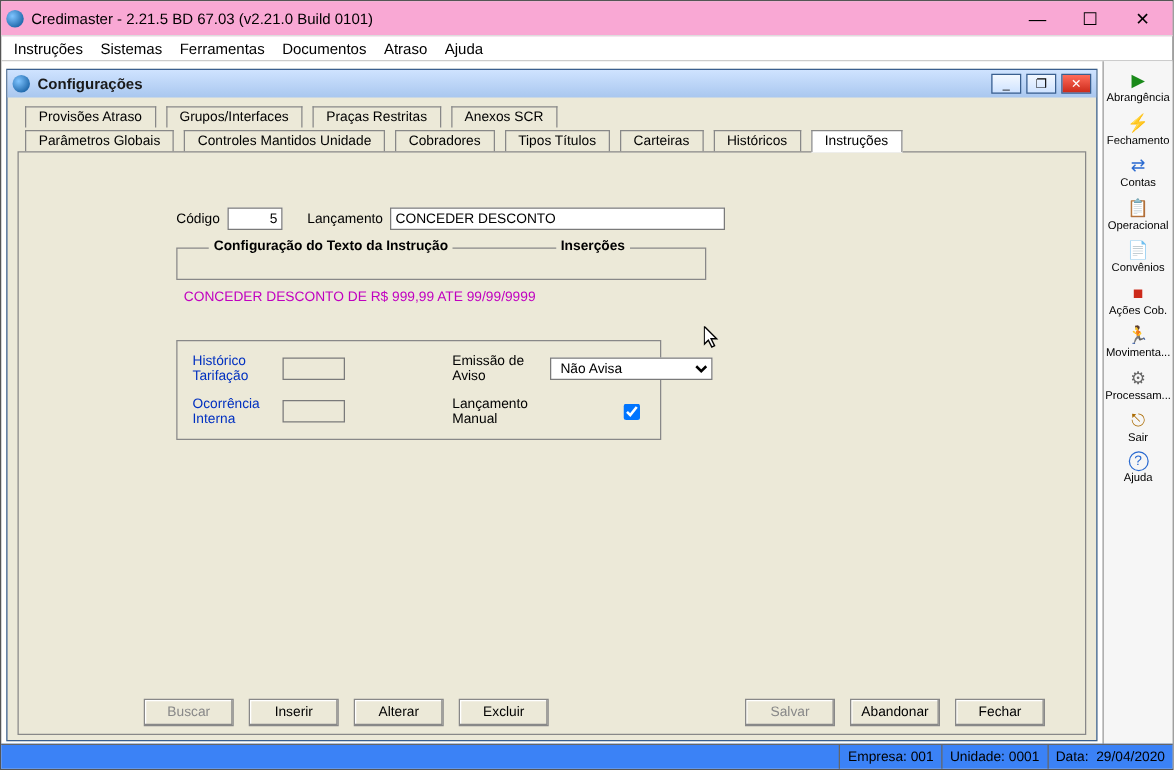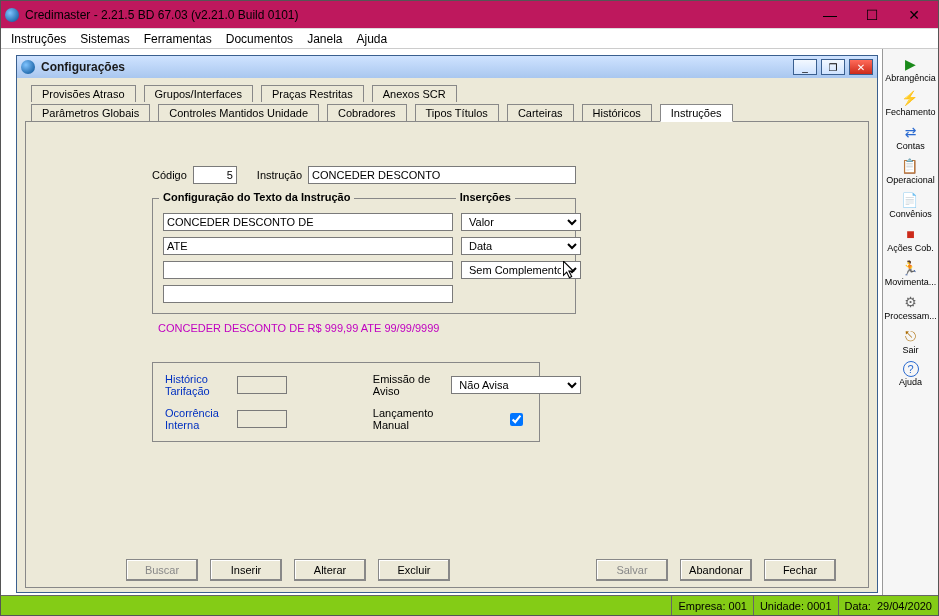--- a/index.html
+++ b/index.html
@@ -1,51 +1,51 @@
 <!DOCTYPE html>
 <html><head>
 <meta charset="utf-8">
 <style>
   * { box-sizing: border-box; }
   html, body { margin:0; padding:0; font-family: Tahoma, Arial, sans-serif; font-size:11px; color:#000; background:#fff; }
   .window { width:939px; height:616px; border:1px solid #555; position:relative; display:flex; flex-direction:column; }
-  .titlebar { height:28px; display:flex; align-items:center; padding:0 4px; background:#be185d; border-bottom:1px solid #ddd; }
+  .titlebar { height:28px; display:flex; align-items:center; padding:0 4px; background:#f9a8d4; border-bottom:1px solid #ddd; }
   .titlebar .appicon { width:14px; height:14px; border-radius:50%; background:radial-gradient(circle at 35% 35%, #7fc4ff, #004a8f); margin-right:6px; }
   .titlebar .title { flex:1; font-size:12px; }
   .winbtns { display:flex; gap:14px; padding-right:6px; }
   .winbtn { width:28px; height:20px; display:flex; align-items:center; justify-content:center; font-size:14px; cursor:default; }
   .menubar { height:20px; display:flex; align-items:center; gap:14px; padding:0 10px; border-bottom:1px solid #ccc; font-size:12px; }
   .menubar span { cursor:default; }
   .worksplit { flex:1; display:flex; min-height:0; }
-  .workarea { flex:1; position:relative; padding:6px 4px 2px 15px; display:flex; flex-direction:column; }
+  .workarea { flex:1; position:relative; padding:6px 4px 2px 4px; display:flex; flex-direction:column; }
   .sidepanel { width:56px; border-left:1px solid #999; background:#f6f6f6; display:flex; flex-direction:column; align-items:center; padding-top:4px; gap:2px; }
   .sidetool { width:48px; display:flex; flex-direction:column; align-items:center; font-size:9px; text-align:center; padding:2px 0; cursor:default; }
   .sidetool .ic { width:18px; height:18px; display:flex; align-items:center; justify-content:center; font-size:14px; }
-  .statusbar { height:20px; border-top:1px solid #666; display:flex; align-items:stretch; font-size:11px; background:#84cc16; }
+  .statusbar { height:20px; border-top:1px solid #666; display:flex; align-items:stretch; font-size:11px; background:#3b82f6; }
   .statusbar .seg { border-right:1px solid #666; padding:2px 6px; display:flex; align-items:center; }
   .statusbar .seg.flex { flex:1; }
   .mdichild { border:1px solid #3a5f8f; background:#ece9d8; flex:1; display:flex; flex-direction:column; min-height:0; }
   .mdichild-title { height:22px; background:linear-gradient(#cfe3ff,#a9c7ef); display:flex; align-items:center; padding:0 4px; font-size:12px; }
   .mdichild-title .cicon { width:14px; height:14px; border-radius:50%; background:radial-gradient(circle at 35% 35%, #7fc4ff, #004a8f); margin-right:6px; }
   .mdichild-title .ctitle { flex:1; font-weight:bold; color:#1a1a1a; }
   .mdibtns { display:flex; gap:4px; }
   .mdibtn { width:24px; height:16px; border:1px solid #3a5f8f; display:flex; align-items:center; justify-content:center; font-size:10px; background:linear-gradient(#f3f8ff,#cfe3ff); cursor:default; }
   .mdibtn.close { background:linear-gradient(#ff6b5a,#cc2a1a); color:#fff; }
   .childbody { flex:1; position:relative; padding:6px 8px 4px 8px; display:flex; flex-direction:column;justify-content:center; }
   .tabsrow { display:flex; gap:8px; margin-left:6px; }
   .tabsrow .tab { border:1px solid #888; border-bottom:none; background:#ece9d8; padding:2px 10px; font-size:11px; cursor:default; position:relative; top:1px; }
   .tabsrow .tab.active { background:#fff; font-weight:normal; z-index:2; border-bottom:1px solid #fff; }
   .tabsrow + .tabsrow { margin-top:2px; }
   .tabpanel { border:1px solid #888; background:#ece9d8; flex:1; position:relative; margin-top:0; padding:14px 16px 10px 16px; }
   .formrow { display:flex; align-items:center; gap:6px; margin-bottom:6px; }
   .lbl { font-size:11px; }
   input[type=text], select { border:1px solid #7a7a7a; background:#fff; font-family:inherit; font-size:11px; padding:1px 3px; height:18px; }
   input[type=text].ro { background:#ece9d8; }
   .groupbox { border:1px solid #888; position:relative; padding:14px 10px 10px 10px; margin-top:14px; }
-  .groupbox .legend { position:absolute; top:-8px; left:6px; background:#ece9d8; padding:0 4px; font-weight:bold; font-size:11px; }
+  .groupbox .legend { position:absolute; top:-8px; left:25px; background:#ece9d8; padding:0 4px; font-weight:bold; font-size:11px; }
   .groupbox .legend.right { left:auto; right:60px; }
   .grid2 { display:grid; grid-template-columns: 290px 120px; gap:6px 8px; align-items:center; }
   .preview { color:#c000c0; font-size:11px; margin:8px 0 0 6px; }
   .bottomgroup { border:1px solid #888; padding:10px 12px; margin-top:28px; display:grid; grid-template-columns:auto 60px 40px auto auto; gap:10px 18px; align-items:center; width:388px; }
   .bluelink { color:#0030c0; cursor:default; }
   .btnrow { position:absolute; bottom:6px; left:0; right:14px; display:flex; gap:12px; padding:0 18px; }
   .btnrow .spacer { flex:1; }
   button.winbtn2 { min-width:72px; height:22px; background:#ece9d8; border:1px solid #888; box-shadow:inset -1px -1px #888, inset 1px 1px #fff; font-family:inherit; font-size:11px; cursor:default; }
   button.winbtn2:disabled { color:#888; }
   .cursor { position:absolute; width:14px; height:20px; pointer-events:none; }
@@ -63,21 +63,21 @@
       <div class="winbtn">☐</div>
       <div class="winbtn">✕</div>
     </div>
   </div>
 
   <div class="menubar">
     <span>Instruções</span>
     <span>Sistemas</span>
     <span>Ferramentas</span>
     <span>Documentos</span>
-    <span>Janela</span>
+    <span>Atraso</span>
     <span>Ajuda</span>
   </div>
 
   <div class="worksplit">
     <div class="workarea">
 
       <div class="mdichild">
         <div class="mdichild-title">
           <div class="cicon"></div>
           <div class="ctitle">Configurações</div>
@@ -105,37 +105,27 @@
             <div class="tab active">Instruções</div>
           </div>
 
           <div class="tabpanel">
 
             <div style="margin-left:110px; margin-top:30px;">
               <div class="formrow">
                 <span class="lbl">Código</span>
                 <input type="text" style="width: 44px; text-align: right;" value="5">
                 <span style="width:8px;"></span>
-                <span class="lbl">Instrução</span>
+                <span class="lbl">Lançamento</span>
                 <input type="text" style="width: 268px;" value="CONCEDER DESCONTO">
               </div>
 
               <div class="groupbox" style="width:424px;">
                 <div class="legend">Configuração do Texto da Instrução</div>
                 <div class="legend right">Inserções</div>
-                <div class="grid2">
-                  <input type="text" value="CONCEDER DESCONTO DE" style="">
-                  <select><option>Valor</option></select>
-                  <input type="text" value="ATE" style="">
-                  <select><option>Data</option></select>
-                  <input type="text" value="" style="">
-                  <select><option>Sem Complemento</option></select>
-                  <input type="text" value="" style="">
-                  <span></span>
-                </div>
               </div>
 
               <div class="preview">CONCEDER DESCONTO DE R$ 999,99 ATE 99/99/9999</div>
 
               <div class="bottomgroup">
                 <span class="bluelink">Histórico Tarifação</span>
                 <input type="text" class="ro" style="width: 50px;" value="">
                 <span></span>
                 <span class="lbl">Emissão de Aviso</span>
                 <select style="width:130px;"><option>Não Avisa</option></select>

